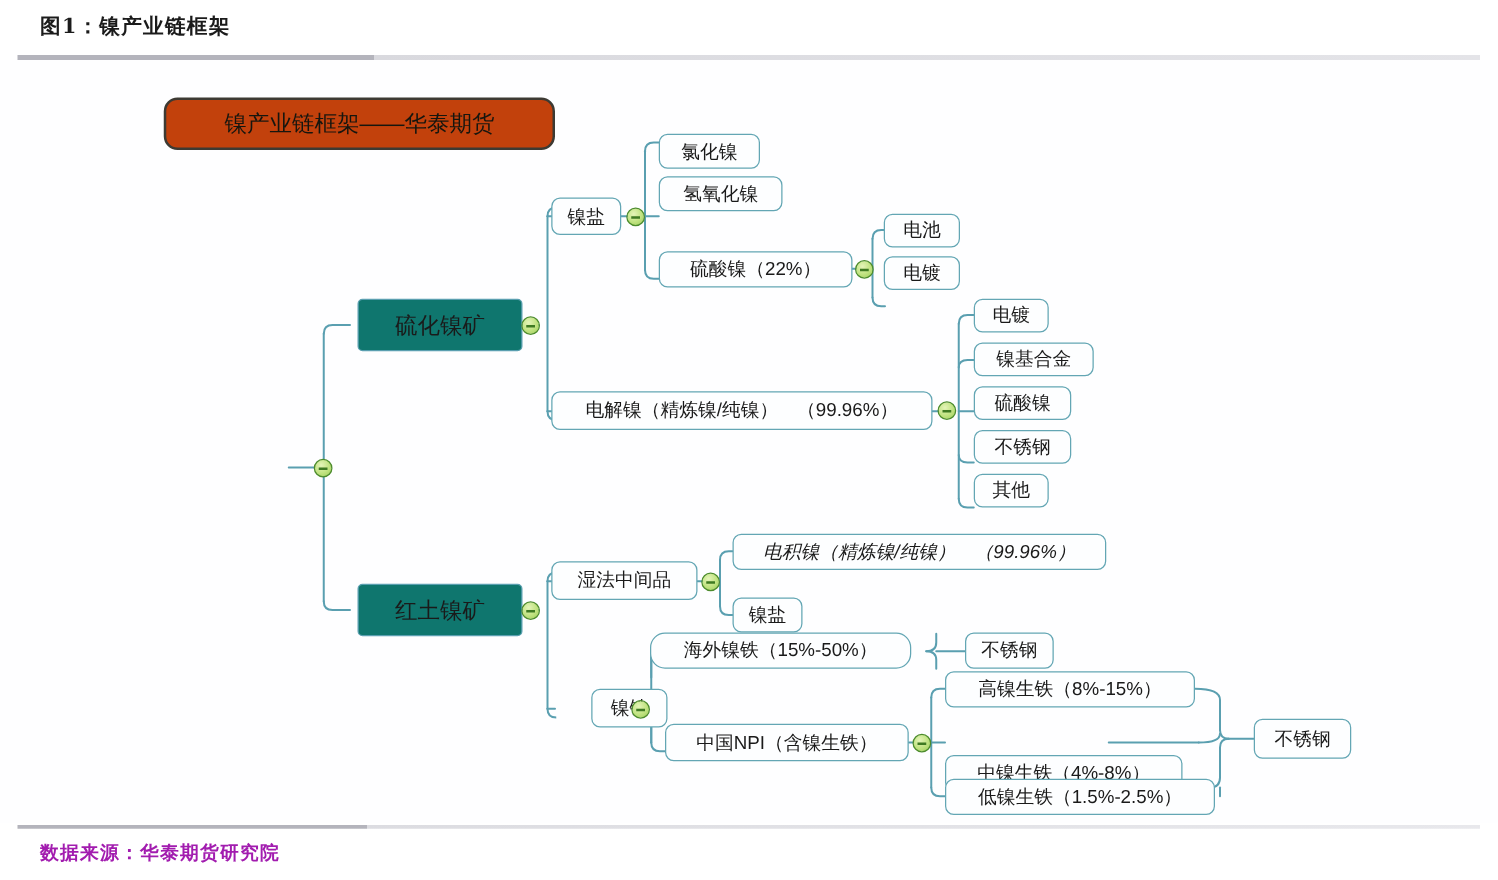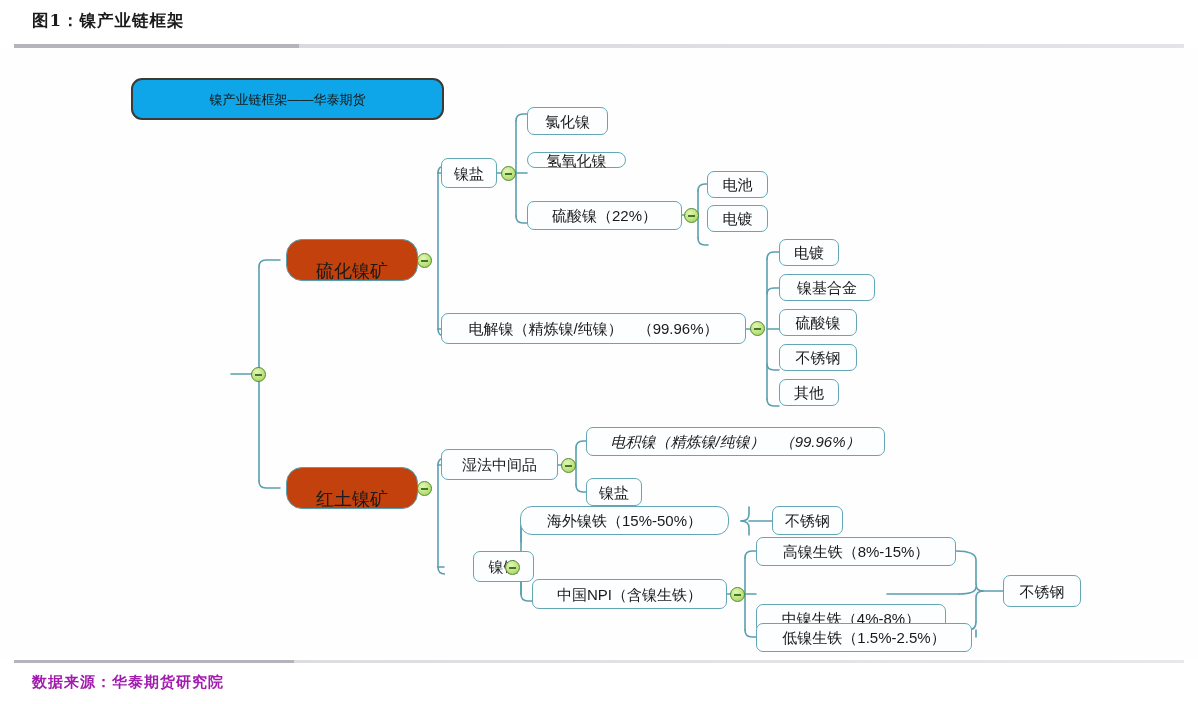--- a/index.html
+++ b/index.html
@@ -58,36 +58,35 @@
     border-radius: 7px;
     background: #fdfeff;
     color: #1a1a1a;
     white-space: nowrap;
     font-size: 15px;
     line-height: 1;
     z-index: 5;
   }
   .node.lvl1 {
     border: 1.7px solid #5a9fb0;
-    background: #c2410c;
-    border-radius: 16px;
+    background: #0f766e;
+    border-radius: 4px;
     font-size: 18px;
-    align-items: flex-end;
   }
   .node.root {
     border: 2.6px solid #1179a4;
     background: #f2f5f8;
     border-radius: 9px;
     font-size: 25px;
   }
   .node.header {
     border: 2.2px solid #3d3a33;
-    background: #0ea5e9;
+    background: #c2410c;
     border-radius: 11px;
-    font-size: 13px;
+    font-size: 18px;
     color: #16160f;
   }
 
   
   .handle {
     position: absolute;
     width: 15px; height: 15px;
     border-radius: 50%;
     border: 1.4px solid #4c8b2c;
     background: radial-gradient(circle at 38% 32%, #e4f4b8 0%, #bfe27f 55%, #9ccb5a 100%);
@@ -202,21 +201,21 @@
   <div class="handle" style="left:417px; top:433px;"></div>
 
   <div class="node" style="left:441px; top:110px; width:56px; height:30px;">
     <span>镍盐</span>
   </div>
   <div class="handle" style="left:501px; top:118px;"></div>
 
   <div class="node" style="left:527px; top:59px; width:81px; height:28px;">
     <span>氯化镍</span>
   </div>
-  <div class="node" style="left:527px; top:104px; width:99px; height:16px;border-radius:11px;">
+  <div class="node" style="left:527px; top:93px; width:99px; height:28px;">
     <span>氢氧化镍</span>
   </div>
   <div class="node" style="left:527px; top:153px; width:155px; height:29px;">
     <span>硫酸镍（22%）</span>
   </div>
   <div class="handle" style="left:684px; top:160px;"></div>
 
   <div class="node" style="left:707px; top:123px; width:61px; height:27px;">
     <span>电池</span>
   </div>

